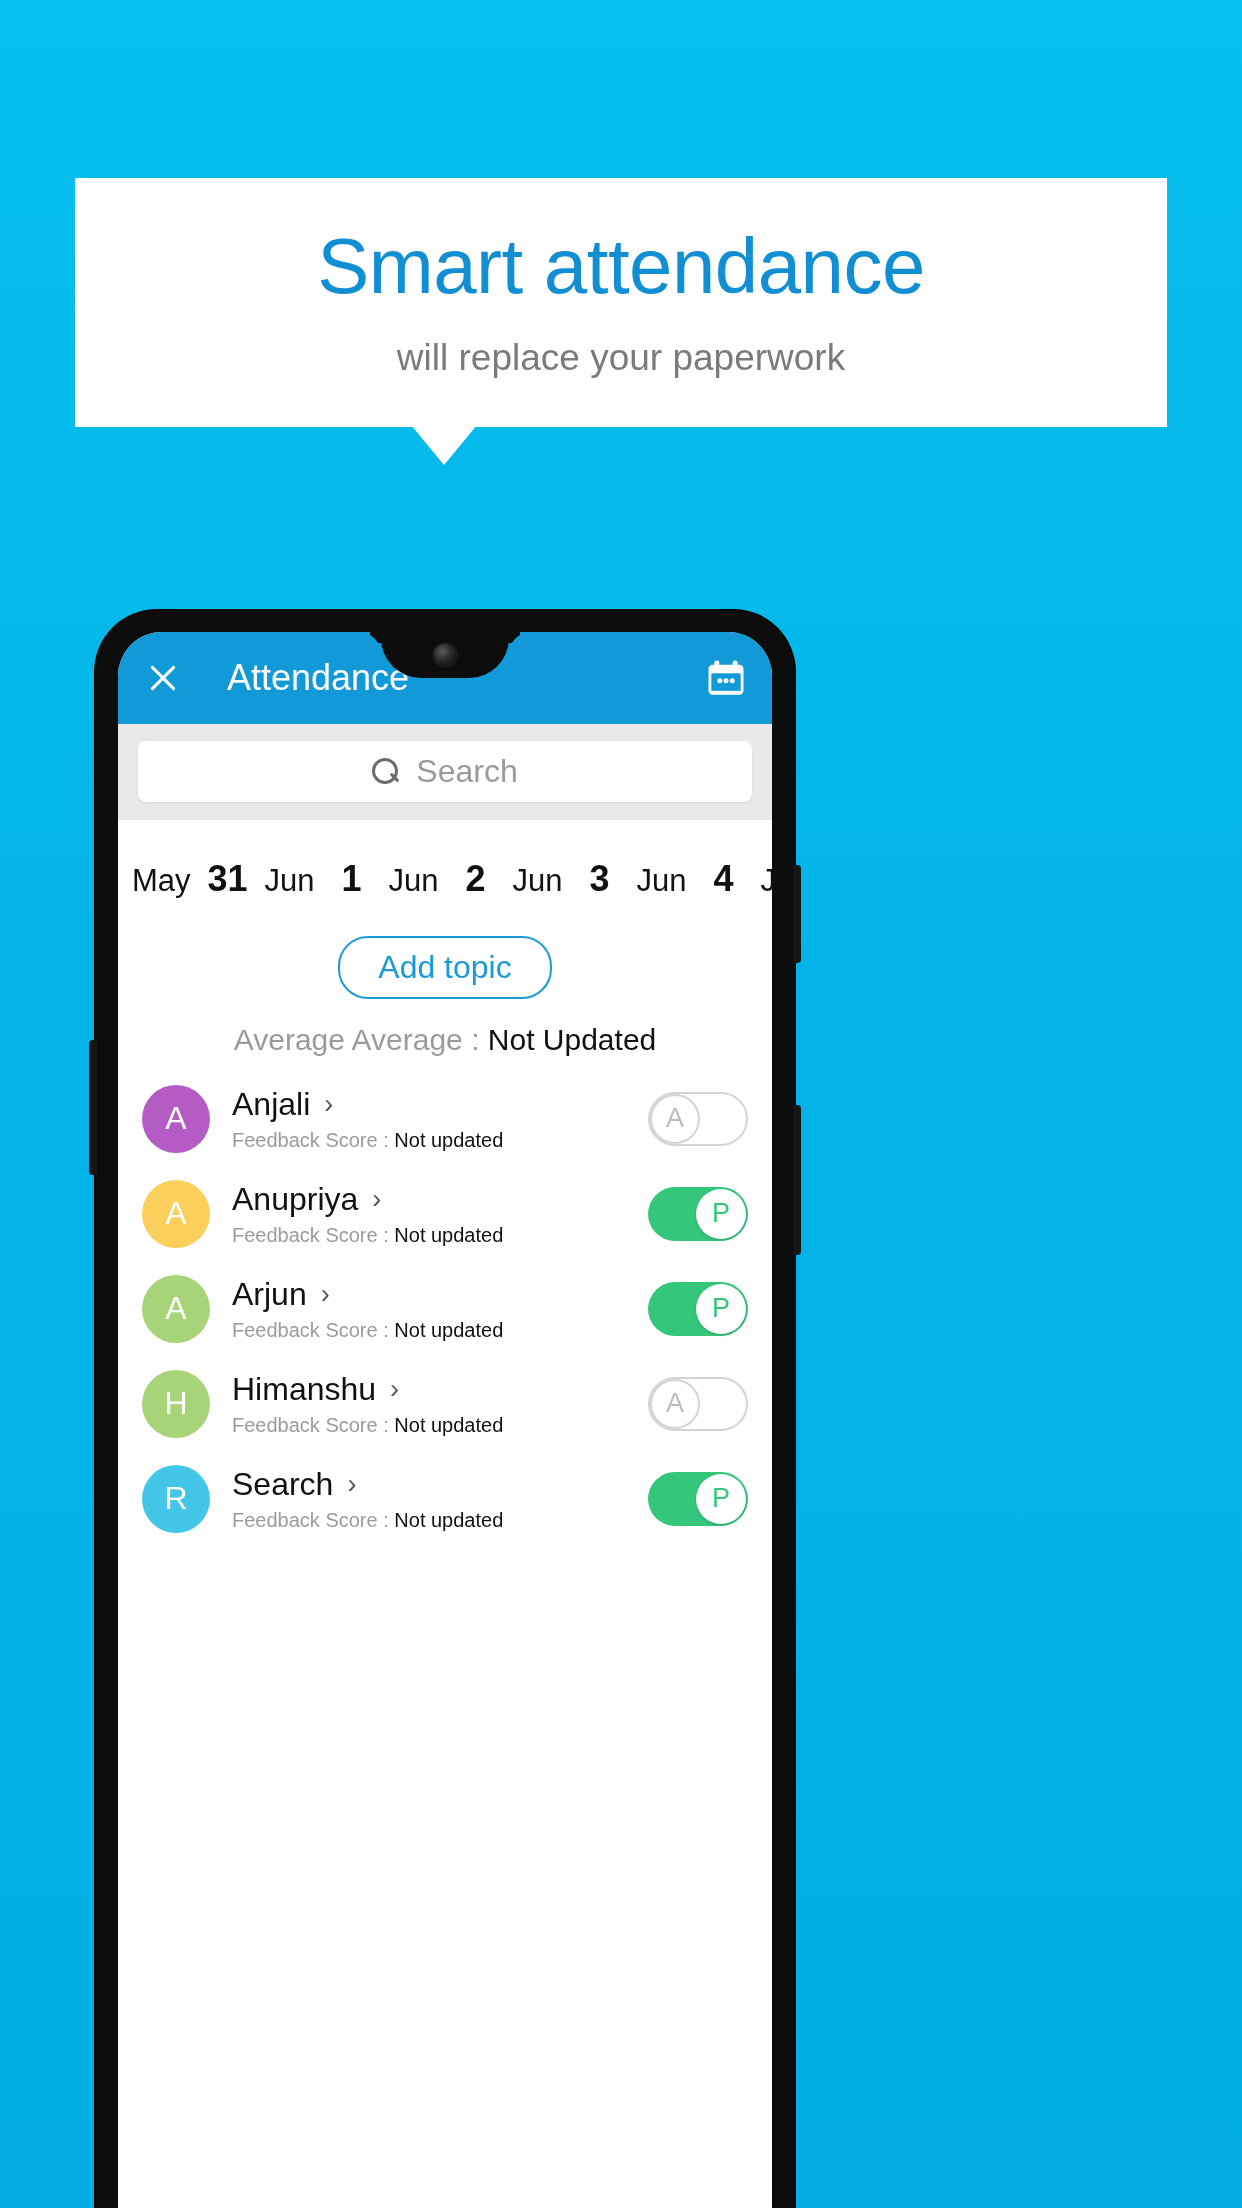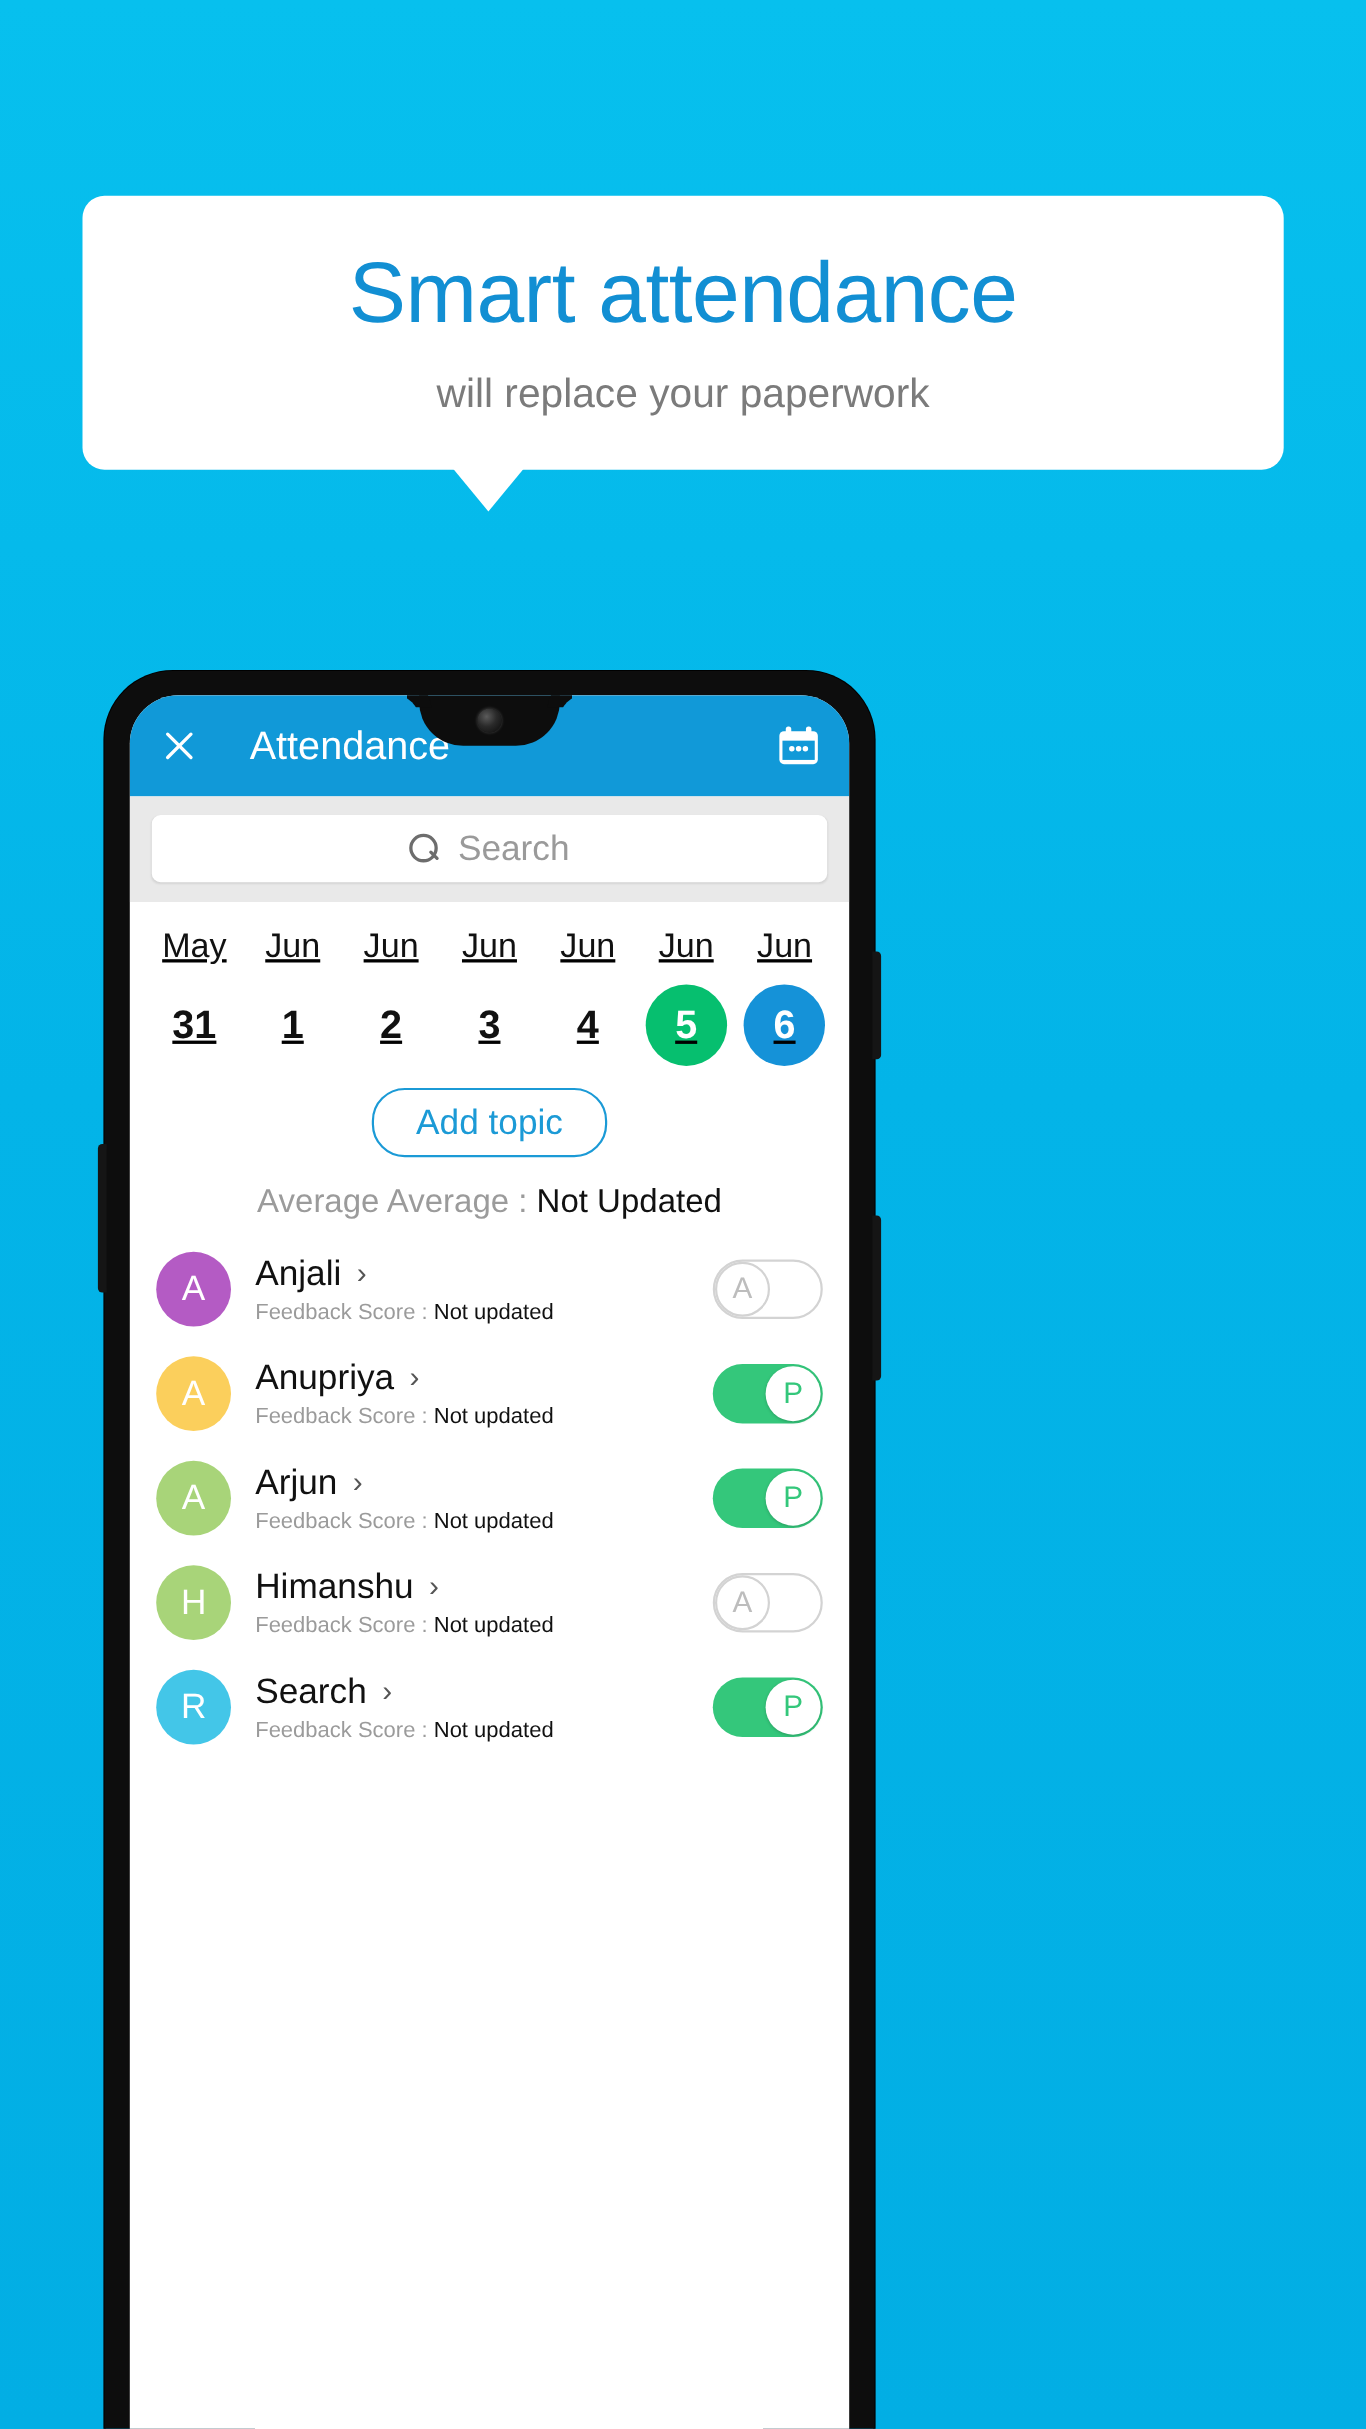--- a/index.html
+++ b/index.html
@@ -10,21 +10,21 @@
     position:relative;
   }
   .bg {
     position:absolute; inset:0;
     background:linear-gradient(180deg,#07c0ee 0%,#03b4e8 45%,#02aee4 100%);
   }
 
   
   .bubble {
     position:absolute; left:75px; top:178px; width:1092px; height:249px;
-    background:#ffffff; border-radius:20px;
+    background:#ffffff; border-radius:0;
     display:flex; flex-direction:column; align-items:center; justify-content:center;
   }
   .bubble-title {
     font-size:78px; color:#128fd3; font-weight:400;
     letter-spacing:-0.5px; line-height:1.05;
   }
   .bubble-sub {
     font-size:37px; color:#7b7b7b; font-weight:400; margin-top:30px;
   }
   .bubble-tail {
@@ -119,21 +119,21 @@
     border:3px solid #6d6d6d; border-radius:50%;
   }
   .search-ico:after{
     content:""; position:absolute; left:17px; top:18px; width:11px;height:3px;
     background:#6d6d6d; transform:rotate(45deg); border-radius:2px;
   }
   .search-ph { font-size:32px; color:#9a9a9a; }
 
   
   .datestrip { display:flex; padding:22px 14px 0 14px; }
-  .daycell { flex:1; display:flex; flex-direction:column; align-items:center;text-decoration:underline; }
+  .daycell { flex:1; display:flex; flex-direction:row; align-items:flex-end; }
   .daycell .mon { font-size:31px; color:#111; margin-bottom:17px; }
   .daycell .num {
     font-size:36px; color:#111; font-weight:bold;
     width:74px;height:74px; border-radius:50%;
     display:flex; align-items:center; justify-content:center;
   }
   .daycell .num.hl-green { background:#06bf6f; color:#fff; }
   .daycell .num.hl-blue  { background:#1592d8; color:#fff; }
 
   

